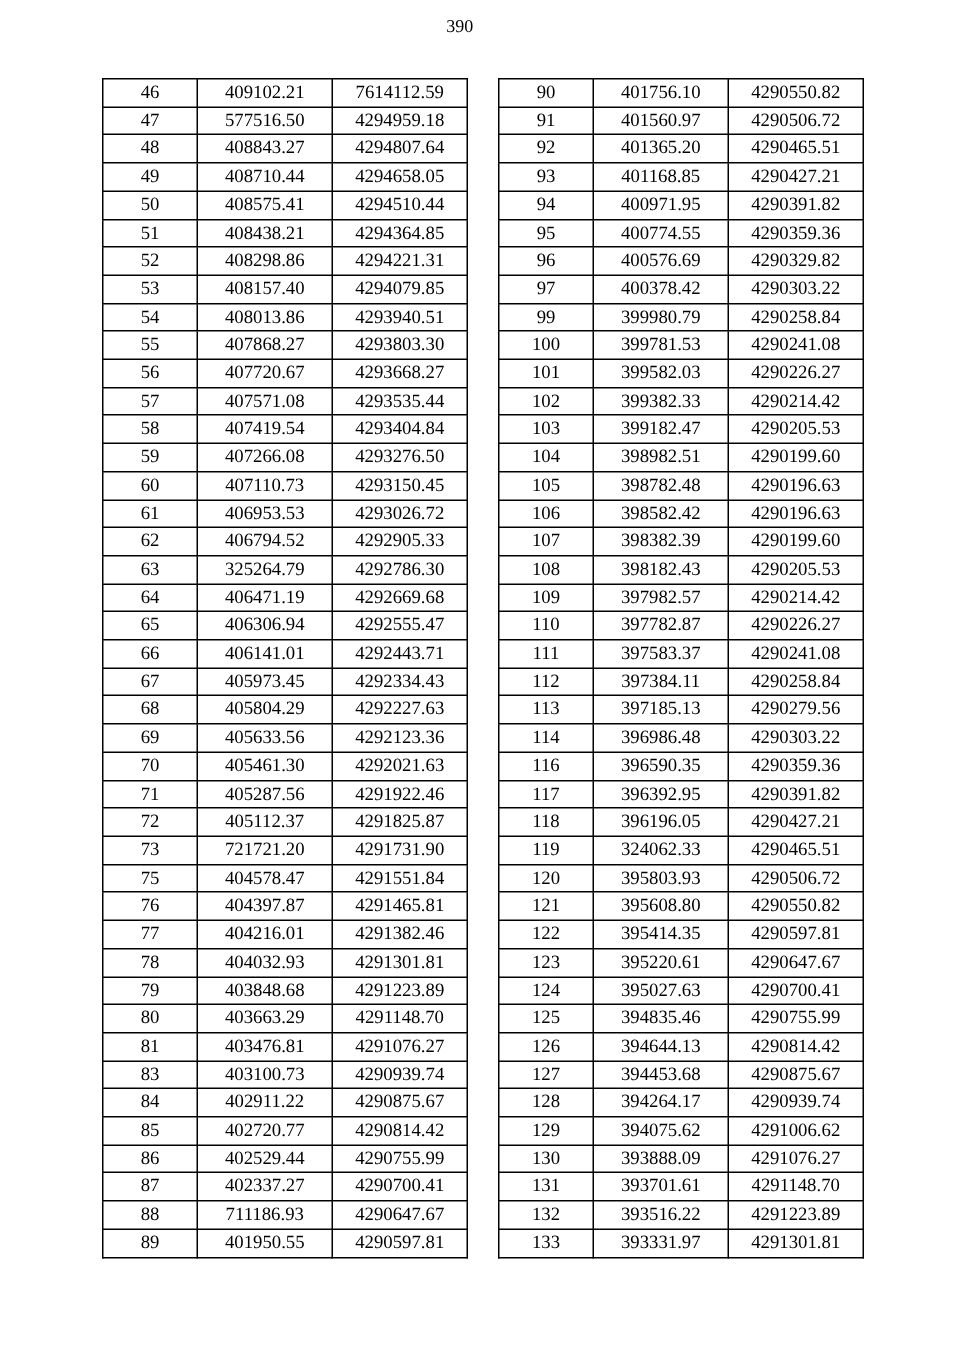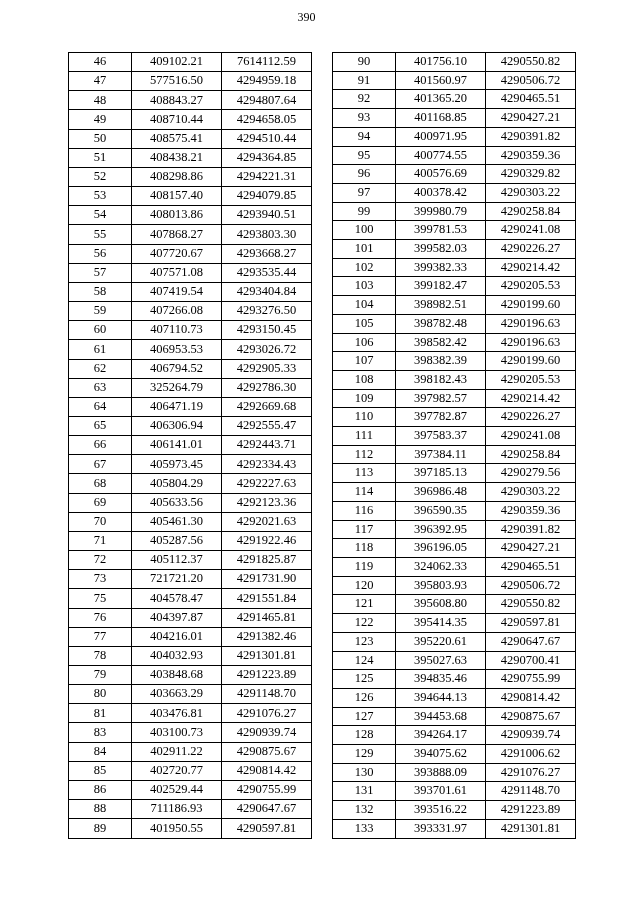--- a/index.html
+++ b/index.html
@@ -257,20 +257,25 @@
             <td class="col-idx">85</td>
             <td class="col-x">402720.77</td>
             <td class="col-y">4290814.42</td>
           </tr>
           <tr>
             <td class="col-idx">86</td>
             <td class="col-x">402529.44</td>
             <td class="col-y">4290755.99</td>
           </tr>
           <tr>
+            <td class="col-idx">87</td>
+            <td class="col-x">402337.27</td>
+            <td class="col-y">4290700.41</td>
+          </tr>
+          <tr>
             <td class="col-idx">88</td>
             <td class="col-x">711186.93</td>
             <td class="col-y">4290647.67</td>
           </tr>
           <tr>
             <td class="col-idx">89</td>
             <td class="col-x">401950.55</td>
             <td class="col-y">4290597.81</td>
           </tr>
         </tbody>

